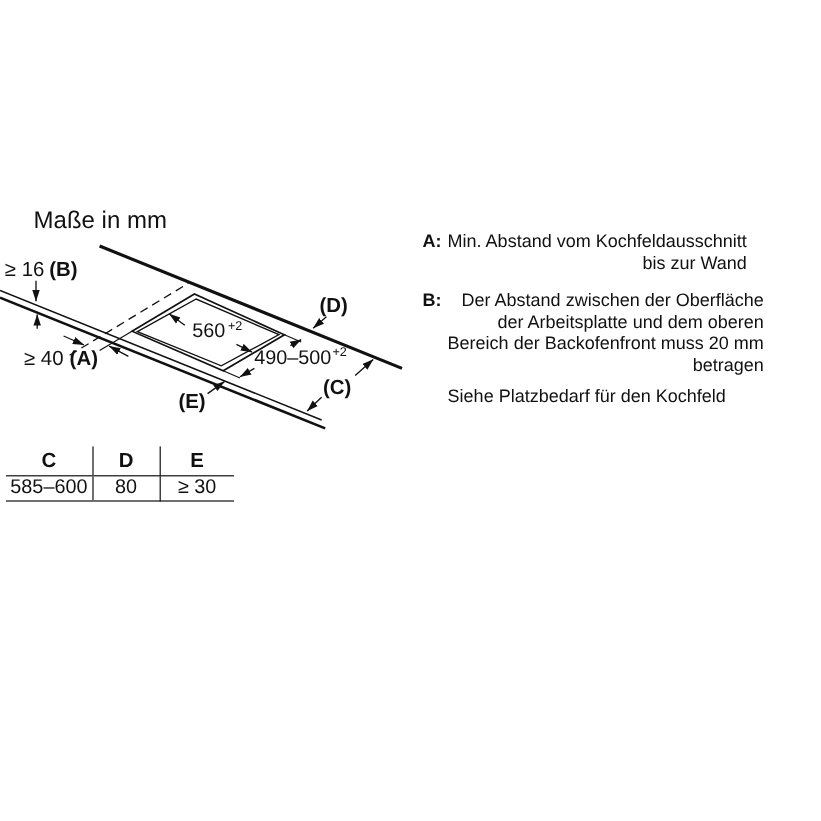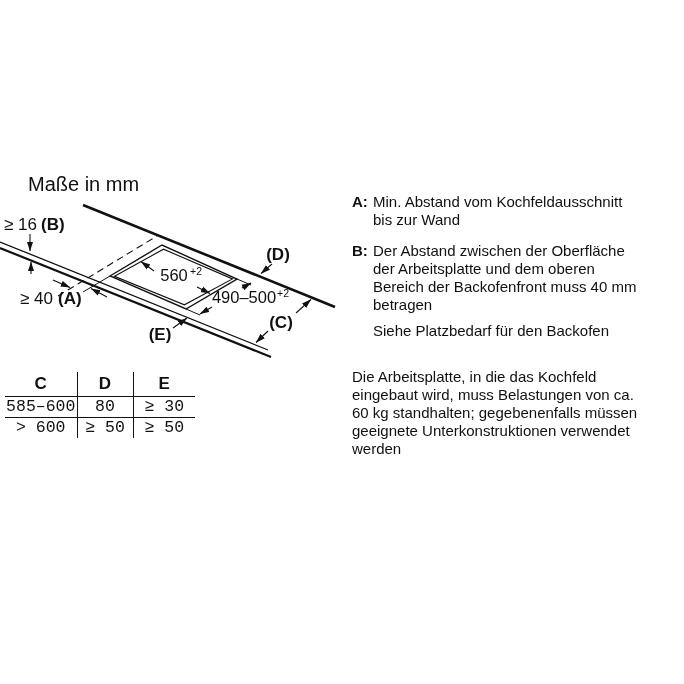--- a/index.html
+++ b/index.html
@@ -9,32 +9,32 @@
   .units{position:absolute;left:8px;top:173px;font-size:20px;margin-left:20px;}
 
   svg.diagram{position:absolute;left:0;top:190px;overflow:visible;}
   svg.diagram text{font-family:"Liberation Sans",sans-serif;fill:#111;}
 
   table.clr{position:absolute;left:5px;top:372px;border-collapse:collapse;
             font-size:16.5px;color:#111;table-layout:fixed;}
   table.clr col.c1{width:72px;} table.clr col.c2{width:56px;} table.clr col.c3{width:62px;}
   table.clr th,table.clr td{text-align:center;padding:0;font-weight:normal;}
   table.clr thead tr{height:24px;}
-  table.clr tbody tr{height:21px;font-family:Liberation Mono, monospace;}
+  table.clr tbody tr{height:21px;}
   table.clr th{font-size:17px;font-weight:bold;vertical-align:middle;}
   table.clr thead th{border-bottom:1.7px solid #111;}
   table.clr tbody tr.r1 td{border-bottom:1.7px solid #111;}
   table.clr .mid{border-left:1.7px solid #111;border-right:1.7px solid #111;}
 
   .rightcol{position:absolute;left:352px;top:193px;width:322px;
             font-size:15px;line-height:18px;}
   .note{display:flex;}
   .note-b{margin-top:13px;}
   .nlabel{width:21px;flex:none;font-weight:bold;}
-  .ntext{white-space:pre-line;}
+  .ntext{white-space:pre-line;text-align:right;}
   .see{margin-left:21px;margin-top:8px;}
   .para{margin-top:28px;white-space:pre-line;}
 </style>
 </head>
 <body>
 
 <div class="canvas">
 
   <div class="units">Maße in mm</div>
 
@@ -99,42 +99,32 @@
         <th class="mid">D</th>
         <th>E</th>
       </tr>
     </thead>
     <tbody>
       <tr class="r1">
         <td>585–600</td>
         <td class="mid">80</td>
         <td>≥ 30</td>
       </tr>
-      <tr>
-        <td>&gt; 600</td>
-        <td class="mid">≥ 50</td>
-        <td>≥ 50</td>
-      </tr>
     </tbody>
   </table>
 
   <div class="rightcol">
     <div class="note note-a">
       <span class="nlabel">A:</span>
       <div class="ntext">Min. Abstand vom Kochfeldausschnitt
 bis zur Wand</div>
     </div>
     <div class="note note-b">
       <span class="nlabel">B:</span>
       <div class="ntext">Der Abstand zwischen der Oberfläche
 der Arbeitsplatte und dem oberen
-Bereich der Backofenfront muss 40 mm
+Bereich der Backofenfront muss 20 mm
 betragen</div>
     </div>
-    <div class="see">Siehe Platzbedarf für den Backofen</div>
-    <div class="para">Die Arbeitsplatte, in die das Kochfeld
-eingebaut wird, muss Belastungen von ca.
-60 kg standhalten; gegebenenfalls müssen
-geeignete Unterkonstruktionen verwendet
-werden</div>
+    <div class="see">Siehe Platzbedarf für den Kochfeld</div>
   </div>
 
 </div>
 
 </body></html>

